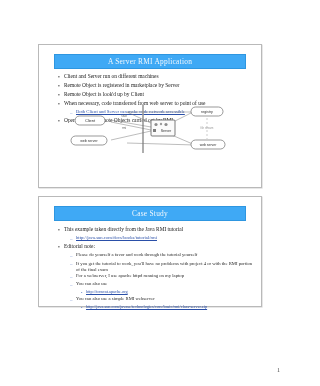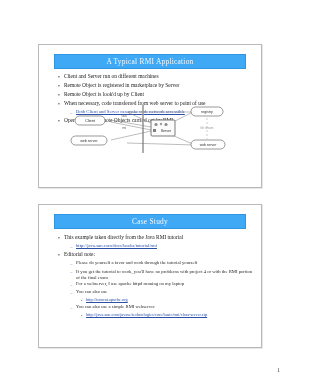--- a/index.html
+++ b/index.html
@@ -12,21 +12,21 @@
 
   
   .slide{
     position:absolute;left:38px;width:224px;
     background:#ffffff;
     border:1px solid #b9b9b9;
     box-sizing:border-box;
     box-shadow:0.6px 0.6px 0 rgba(0,0,0,0.16);
   }
   #slide-1{top:44px;height:144px;}
-  #slide-2{top:204px;height:144px;}
+  #slide-2{top:196px;height:111px;}
 
   
   .title-bar{
     position:absolute;left:15px;right:15px;top:9px;height:15px;
     background:#3fa9f5;
     border:1px solid #2e96e0;
     box-sizing:border-box;
     display:flex;align-items:center;justify-content:center;
   }
   .title-text{
@@ -74,21 +74,21 @@
   }
 </style>
 </head>
 <body>
 
 <div class="page">
 
   <div class="slide" id="slide-1">
 
     <div class="title-bar">
-      <span class="title-text">A Typical RMI Application</span>
+      <span class="title-text">A Server RMI Application</span>
     </div>
 
     <div class="body">
 
       <div class="li l1">
         <span class="bullet">•</span>
         <span class="txt">Client and Server run on different machines</span>
       </div>
 
       <div class="li l1">

